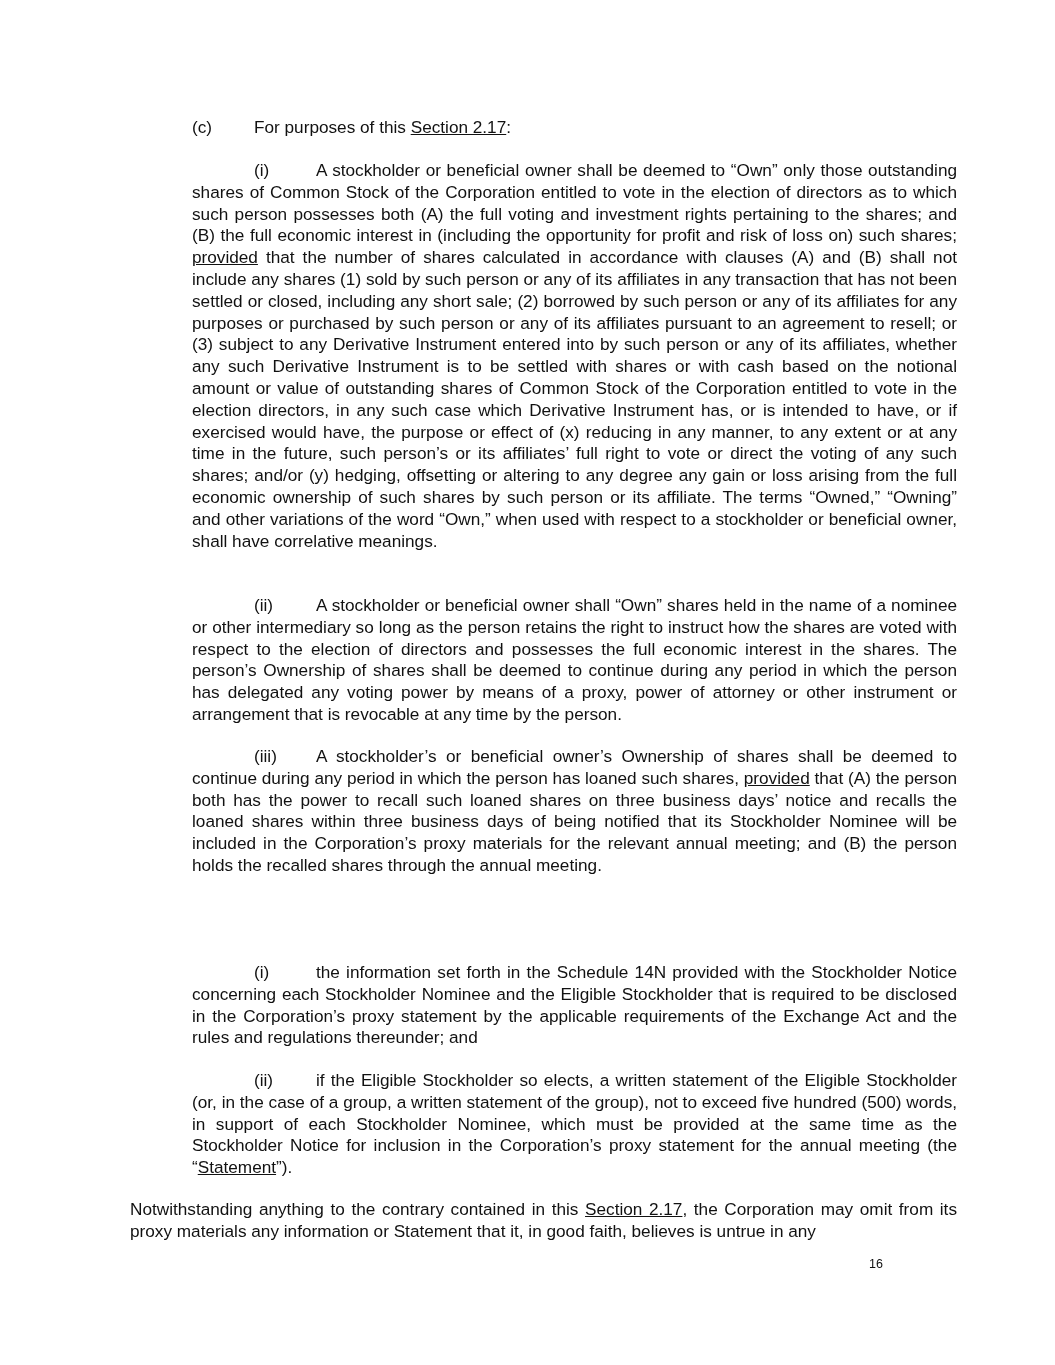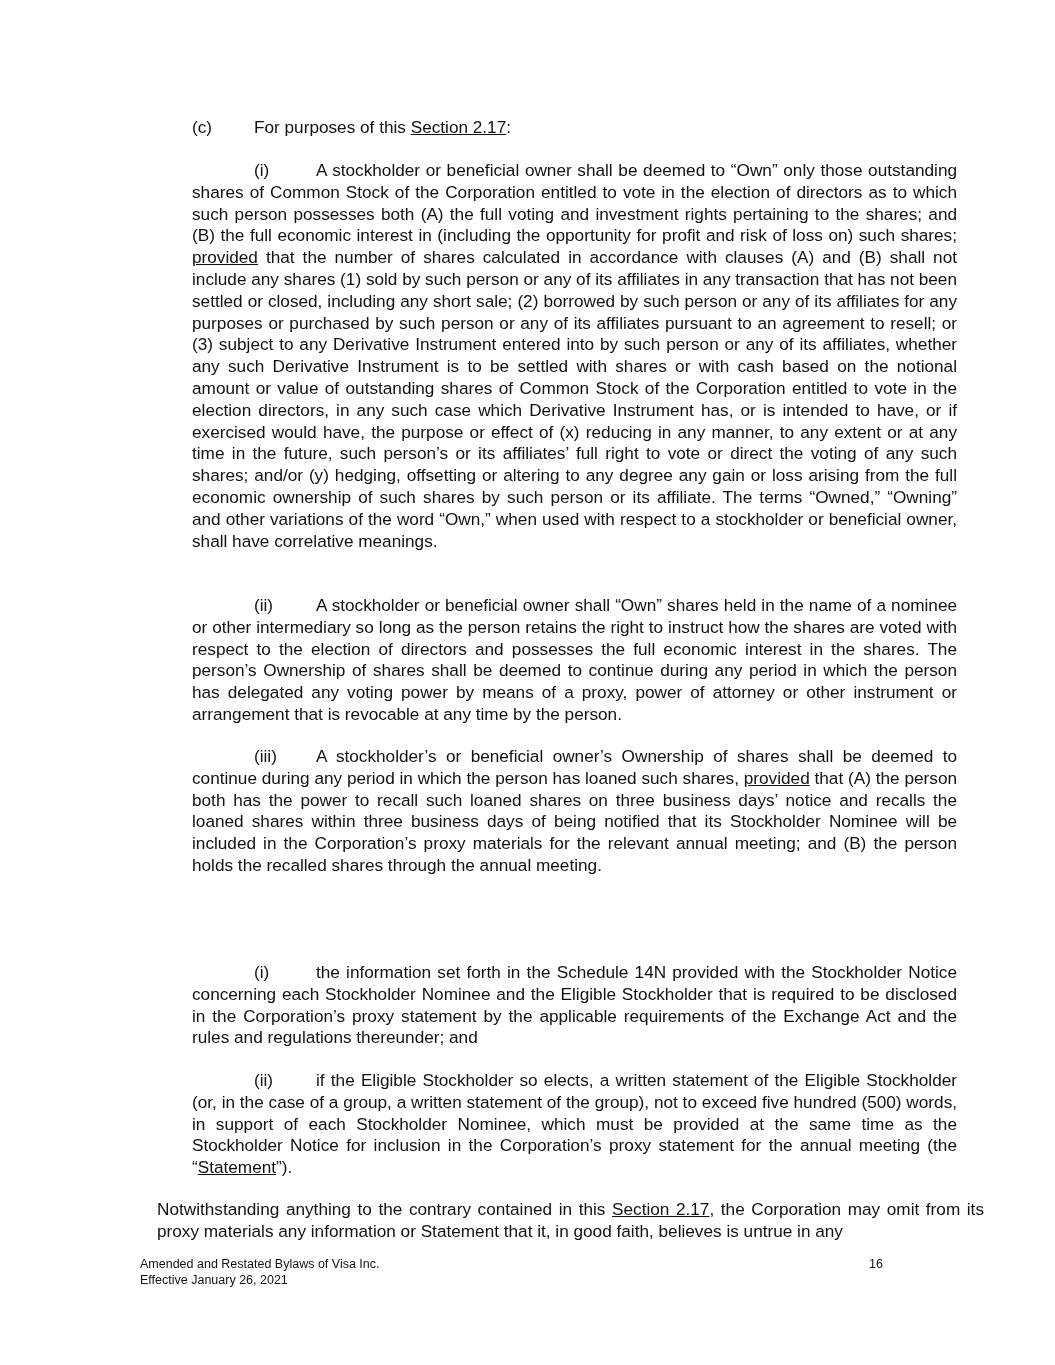--- a/index.html
+++ b/index.html
@@ -24,20 +24,16 @@
 
   <div class="block sub ind1" style="top:595px;"><span class="tab">(ii)</span><span>A stockholder or beneficial owner shall “Own” shares held in the name of a nominee or other intermediary so long as the person retains the right to instruct how the shares are voted with respect to the election of directors and possesses the full economic interest in the shares.  The person’s Ownership of shares shall be deemed to continue during any period in which the person has delegated any voting power by means of a proxy, power of attorney or other instrument or arrangement that is revocable at any time by the person.</span></div>
 
   <div class="block sub ind1" style="top:746px;"><span class="tab">(iii)</span><span>A stockholder’s or beneficial owner’s Ownership of shares shall be deemed to continue during any period in which the person has loaned such shares, </span><span class="u">provided</span><span> that (A) the person both has the power to recall such loaned shares on three business days’ notice and recalls the loaned shares within three business days of being notified that its Stockholder Nominee will be included in the Corporation’s proxy materials for the relevant annual meeting; and (B) the person holds the recalled shares through the annual meeting.</span></div>
 
 
   <div class="block sub ind1" style="top:962px;"><span class="tab">(i)</span><span>the information set forth in the Schedule 14N provided with the Stockholder Notice concerning each Stockholder Nominee and the Eligible Stockholder that is required to be disclosed in the Corporation’s proxy statement by the applicable requirements of the Exchange Act and the rules and regulations thereunder; and</span></div>
 
   <div class="block sub ind1" style="top:1070px;"><span class="tab">(ii)</span><span>if the Eligible Stockholder so elects, a written statement of the Eligible Stockholder (or, in the case of a group, a written statement of the group), not to exceed five hundred (500) words, in support of each Stockholder Nominee, which must be provided at the same time as the Stockholder Notice for inclusion in the Corporation’s proxy statement for the annual meeting (the “</span><span class="u">Statement</span><span>”).</span></div>
 
-  <div class="block full" style="top:1199px;margin-left:27px;"><span>Notwithstanding anything to the contrary contained in this </span><span class="u">Section 2.17</span><span>, the Corporation may omit from its proxy materials any information or Statement that it, in good faith, believes is untrue in any</span></div>
+  <div class="block full" style="top:1199px;"><span>Notwithstanding anything to the contrary contained in this </span><span class="u">Section 2.17</span><span>, the Corporation may omit from its proxy materials any information or Statement that it, in good faith, believes is untrue in any</span></div>
 
-  <div class="footer" style="left:124px;top:1256px;">
-    <div>Amended and Restated Bylaws of Visa Inc.</div>
-    <div>Effective January 26, 2021</div>
-  </div>
   <div class="footer" style="left:853px;top:1256px;">16</div>
 </div>
 
 </body></html>

